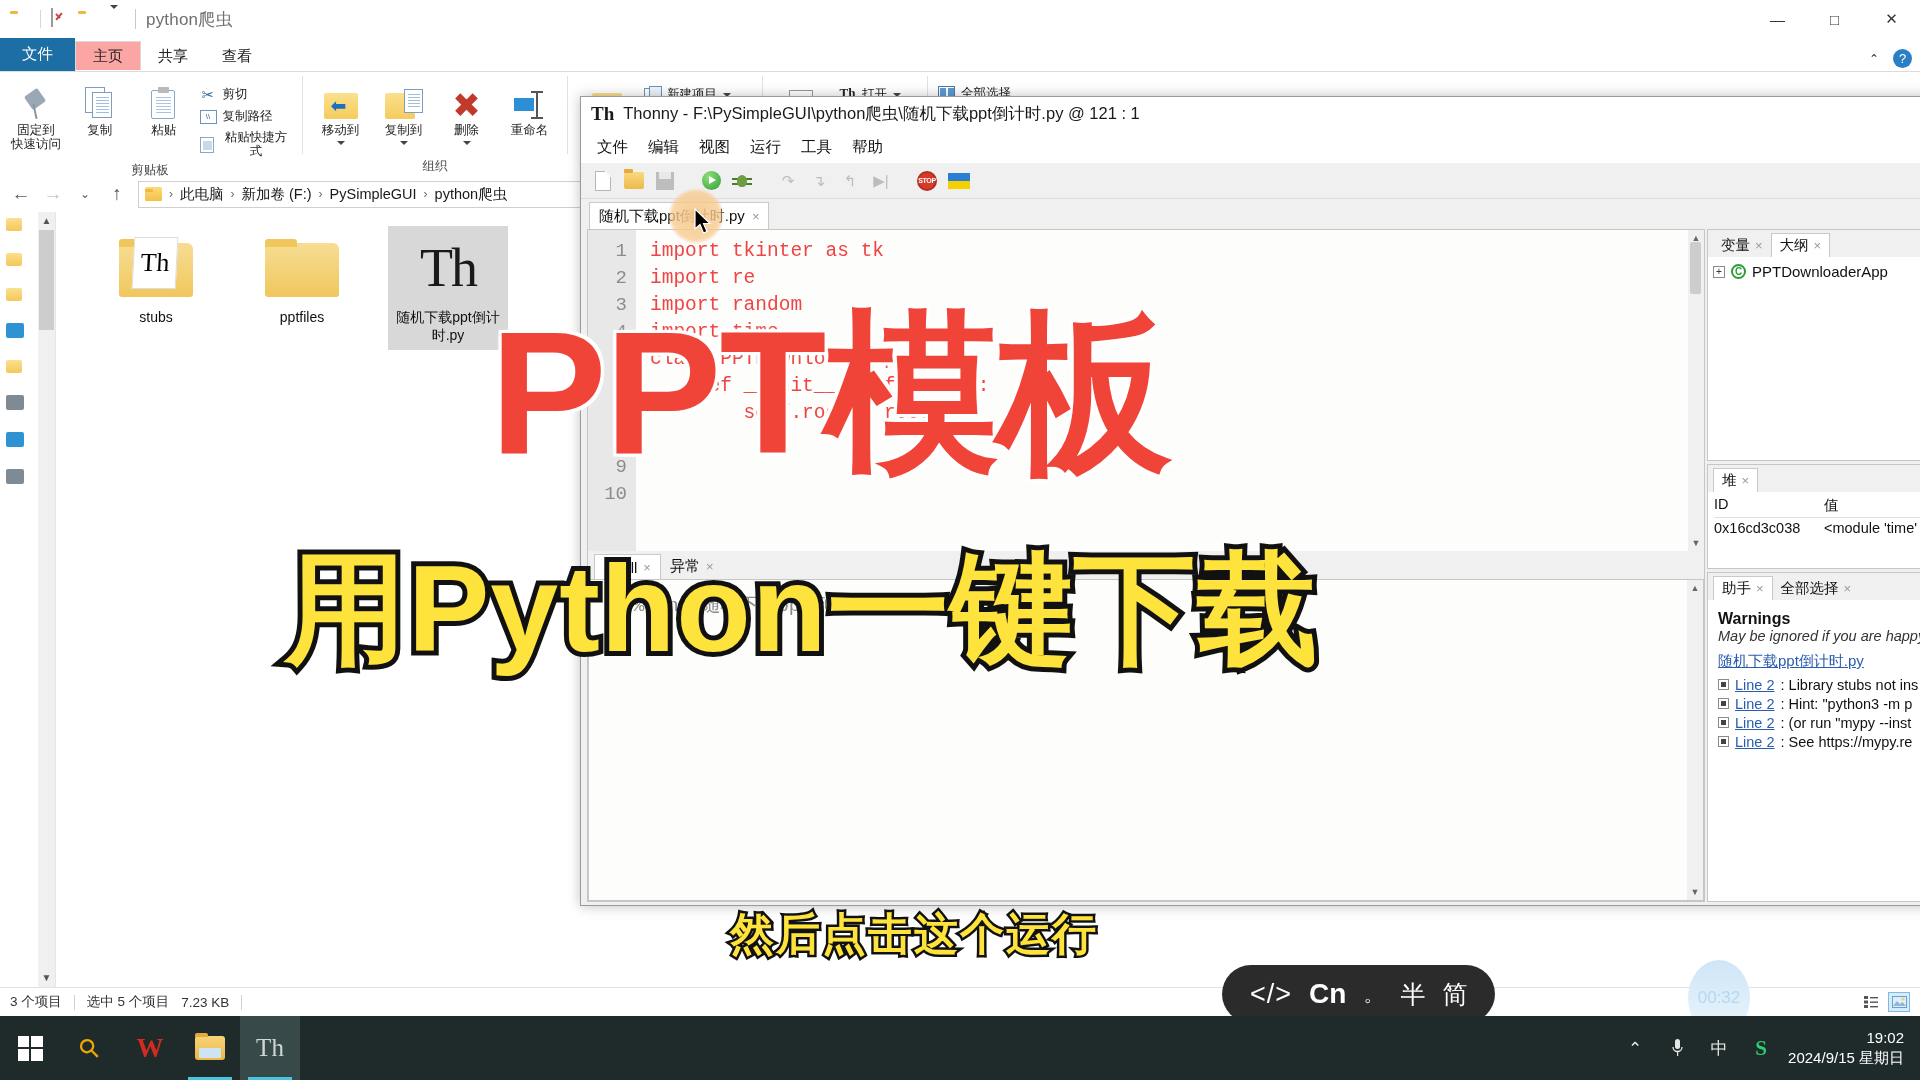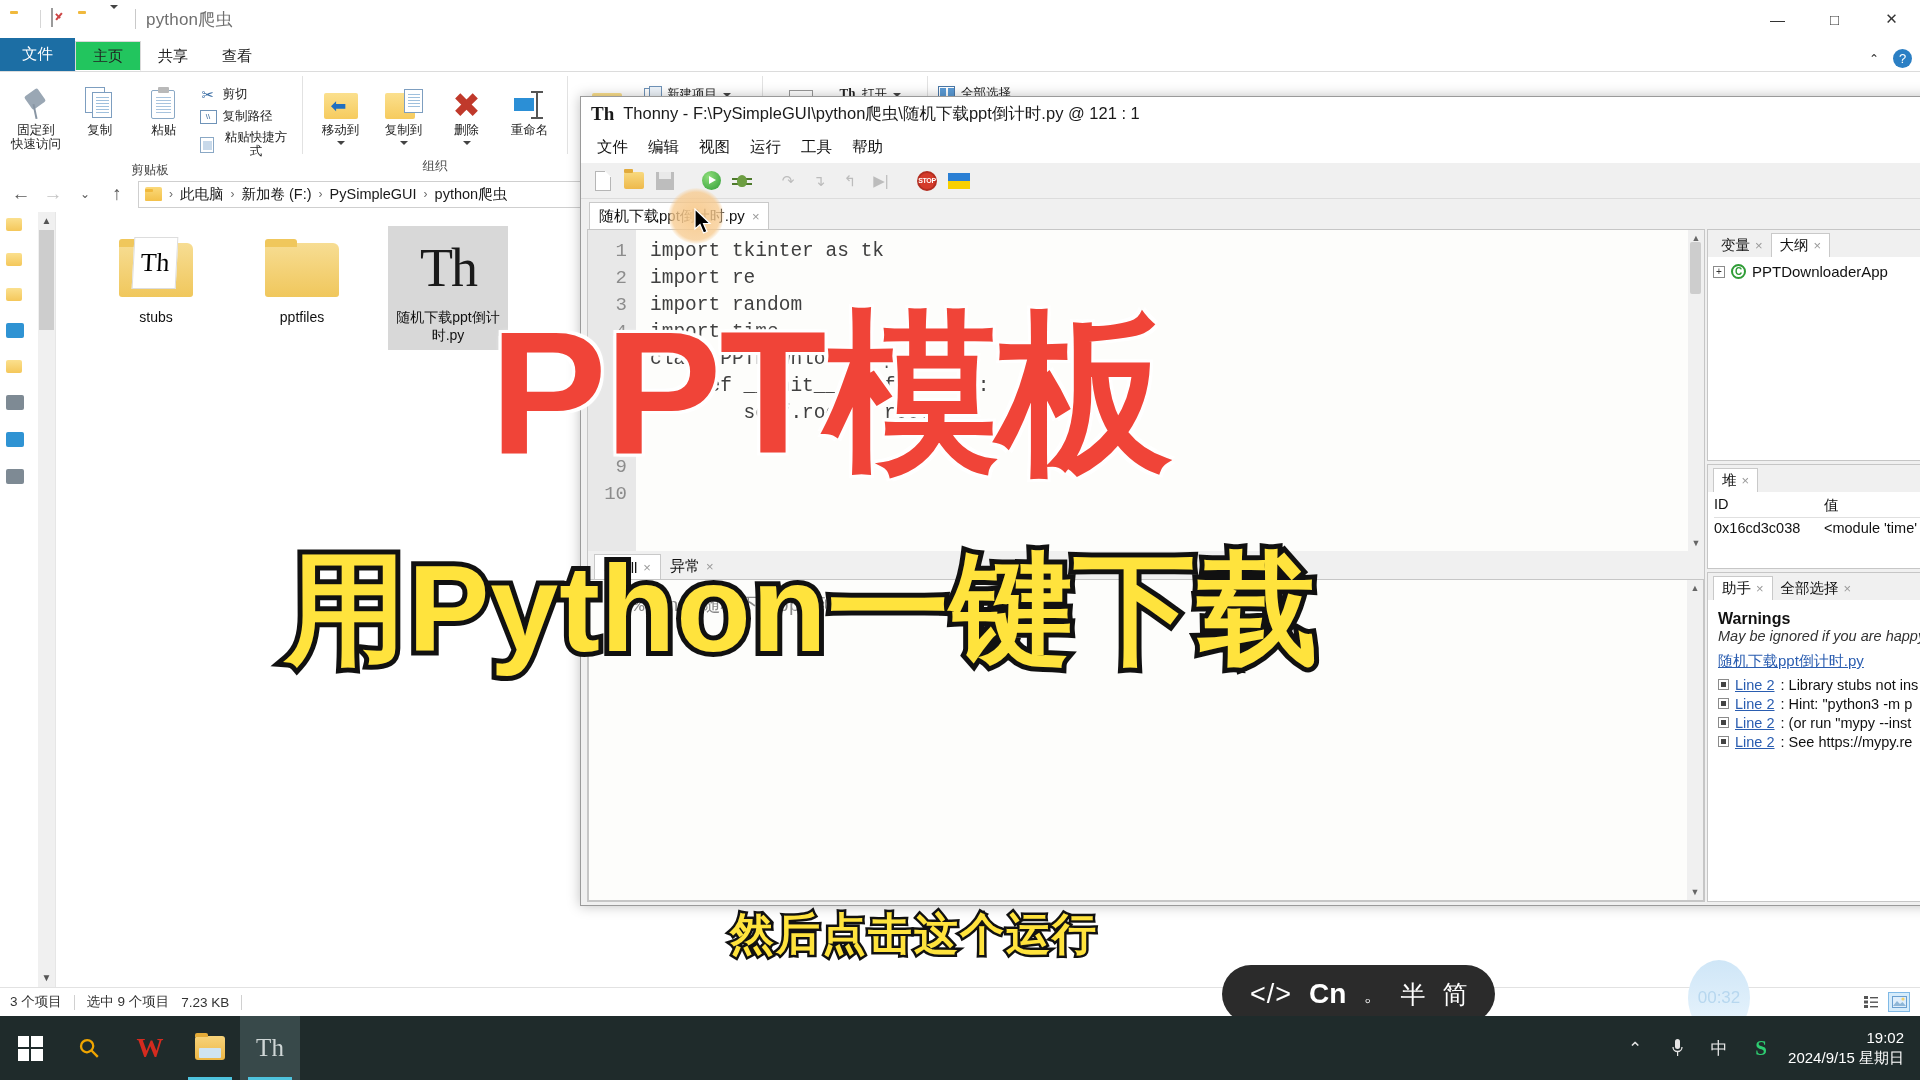--- a/index.html
+++ b/index.html
@@ -27,21 +27,21 @@
   .qat-divider { width:1px;height:20px;background:#c9c9c9;margin:0 10px;}
   .ex-title-text { font-size:17px; color:#6f6f6f; letter-spacing:0.2px;}
   .win-ctrl { position:absolute; right:0; top:0; display:flex; height:38px;}
   .win-btn { width:57px; height:38px; display:flex;align-items:center;justify-content:center; font-size:15px;color:#333;}
   .win-btn.close { }
 
   
   .ribbon-tabs { height:33px; display:flex; align-items:flex-end; background:#fff; position:relative;}
   .rtab { height:29px; padding:0 17px; display:flex;align-items:center; font-size:15px; color:#222;}
   .rtab.file { background:#1c6ea4; color:#fff; height:33px; padding:0 22px; font-size:15.5px;}
-  .rtab.active { background:#22c55e; border:1px solid #d9d9d9; border-bottom:1px solid #fff; position:relative; z-index:3; height:30px;}
+  .rtab.active { background:#fca5a5; border:1px solid #d9d9d9; border-bottom:1px solid #fff; position:relative; z-index:3; height:30px;}
   .ribbon-right { position:absolute; right:8px; bottom:3px; display:flex; gap:14px; align-items:center; color:#333;}
 
   .ribbon-body { height:105px; background:#fff; border-top:1px solid #dcdcdc; display:flex; position:relative;}
   .rgroup { display:flex; flex-direction:column; padding:3px 4px 0 4px; position:relative; }
   .rgroup-items { display:flex; flex:1; align-items:flex-start; padding-top:4px;}
   .rgroup-label { text-align:center; font-size:12.5px; color:#444; height:18px; line-height:16px;}
   .rgroup-sep { width:1px; background:#e2e2e2; margin:4px 2px 22px 2px;}
   .rbtn { width:66px; display:flex;flex-direction:column;align-items:center; gap:3px; padding:4px 2px; font-size:12.5px;color:#222;text-align:center;line-height:1.1;}
   .rbtn.small { flex-direction:row; width:auto; align-items:center; gap:6px; padding:3px 4px;}
   .rbtn-big-ico{height:38px;display:flex;align-items:flex-end;justify-content:center;}
@@ -155,21 +155,21 @@
 
   .th-tabs{height:30px;display:flex;align-items:flex-end;padding-left:8px;background:#f0f0f0;}
   .th-tab{height:27px;background:#fff;border:1px solid #c9c9c9;border-bottom:none;display:flex;align-items:center;gap:7px;padding:0 9px;font-size:15px;color:#111;}
   .tab-x{color:#999;font-size:13px;}
 
   .th-main{display:flex;height:calc(100% - 34px - 32px - 36px - 30px);}
   .th-left{flex:1;display:flex;flex-direction:column;border:1px solid #c6c6c6;margin:0 2px 3px 6px;}
   .editor{flex:1;background:#fdfdfb;display:flex;position:relative;overflow:hidden;min-height:0;}
   .gutter{width:48px;background:#e8e8e8;padding-top:8px;text-align:right;}
   .gutter div{font-family:"Liberation Mono","DejaVu Sans Mono",monospace;font-size:19px;line-height:27px;color:#8c8c8c;padding-right:9px;}
-  .code{flex:1;padding:8px 0 0 14px;font-family:"Liberation Mono","DejaVu Sans Mono",monospace;font-size:19.5px;line-height:27px;color:#404040;white-space:pre;}
+  .code{flex:1;padding:8px 0 0 14px;font-family:"Liberation Mono","DejaVu Sans Mono",monospace;font-size:19.5px;line-height:27px;color:#ef4444;white-space:pre;}
   .vscroll{position:absolute;right:0;top:0;width:16px;height:100%;background:#f0f0f0;}
   .vscroll .thumb{position:absolute;left:2px;top:12px;width:11px;height:52px;background:#cdcdcd;border-radius:2px;}
   .vscroll .ar{position:absolute;left:0;width:16px;height:16px;text-align:center;font-size:9px;color:#666;line-height:16px;}
 
   .shell-wrap{height:350px;display:flex;flex-direction:column;}
   .shell-tabs{height:28px;display:flex;align-items:flex-end;padding-left:6px;background:#f0f0f0;}
   .shell-tab{height:25px;display:flex;align-items:center;gap:6px;padding:0 9px;font-size:15px;color:#111;}
   .shell-tab.active{background:#fff;border:1px solid #c9c9c9;border-bottom:none;text-align:center;}
   .shell-body{flex:1;background:#fdfdfb;border:1px solid #c6c6c6;position:relative;padding:12px 0 0 44px;}
   .shell-line{font-family:"Liberation Mono","DejaVu Sans Mono",monospace;font-size:19px;color:#8a8a8a;}
@@ -481,21 +481,21 @@
           </div>
           <div class="file-label">随机下载ppt倒计时.py</div>
         </div>
       </div>
     </div>
   </div>
 
   <div class="ex-status">
     <span>3 个项目</span>
     <span class="status-sep"></span>
-    <span>选中 9 个项目</span>
+    <span>选中 5 个项目</span>
     <span>7.23 KB</span>
     <span class="status-sep"></span>
     <div class="view-toggles">
       <span class="vt">
         <svg width="14" height="12" viewBox="0 0 14 12">
             <rect x="0" y="0" width="4" height="3" fill="#555"></rect>
             <rect x="6" y="1" width="8" height="1.4" fill="#555"></rect>
             <rect x="0" y="4.5" width="4" height="3" fill="#555"></rect>
             <rect x="6" y="5.5" width="8" height="1.4" fill="#555"></rect>
             <rect x="0" y="9" width="4" height="3" fill="#555"></rect>

